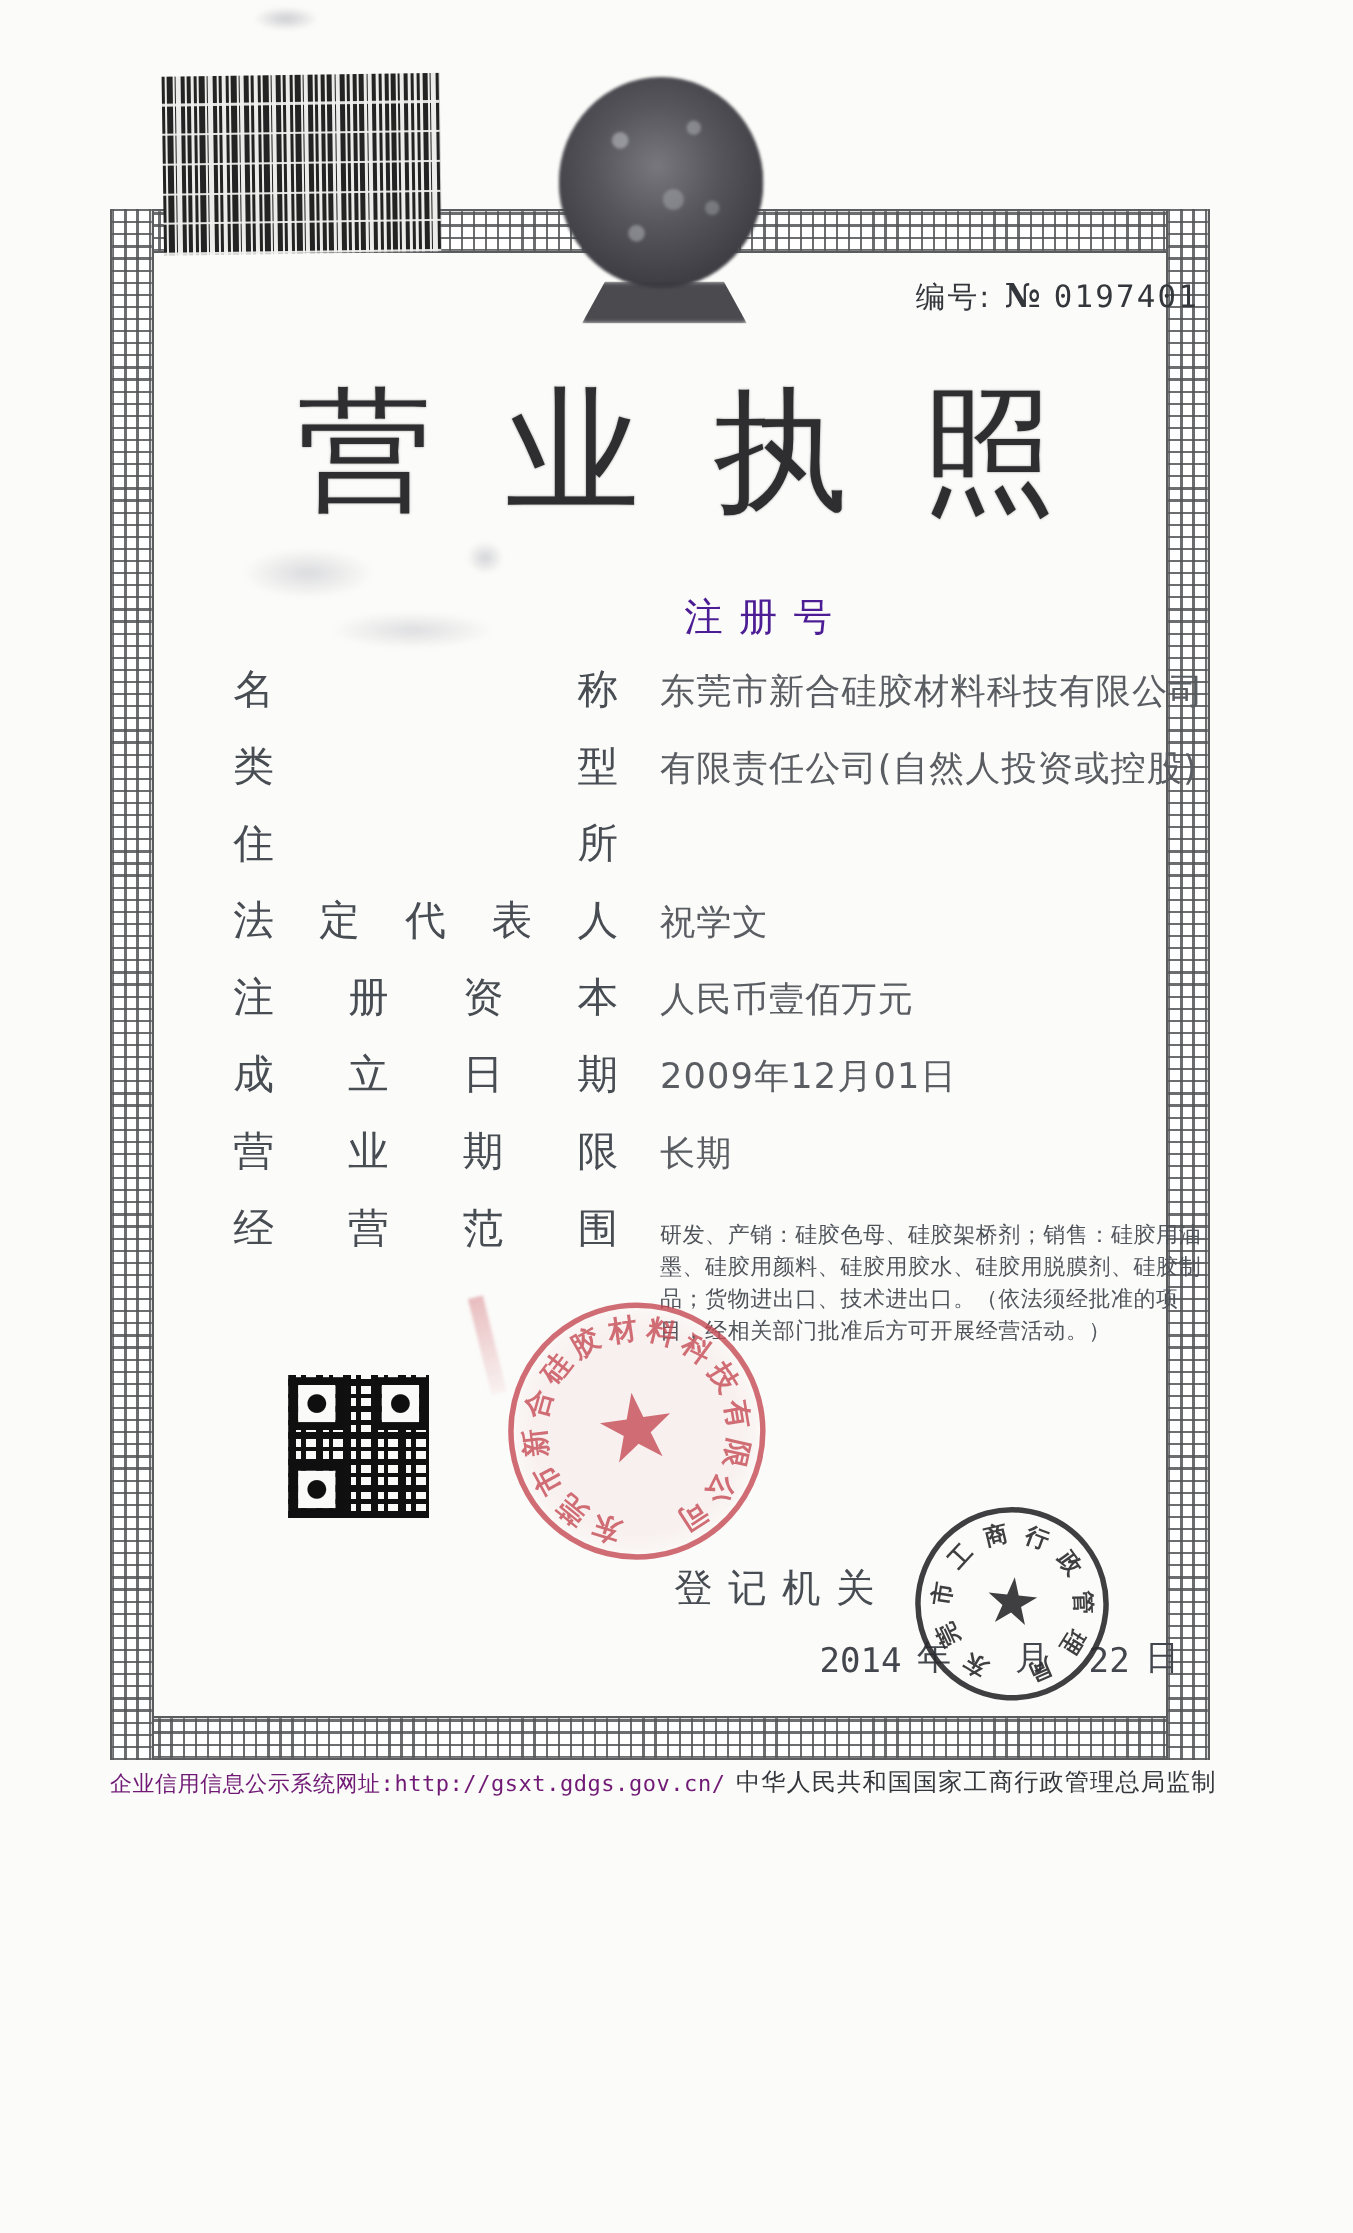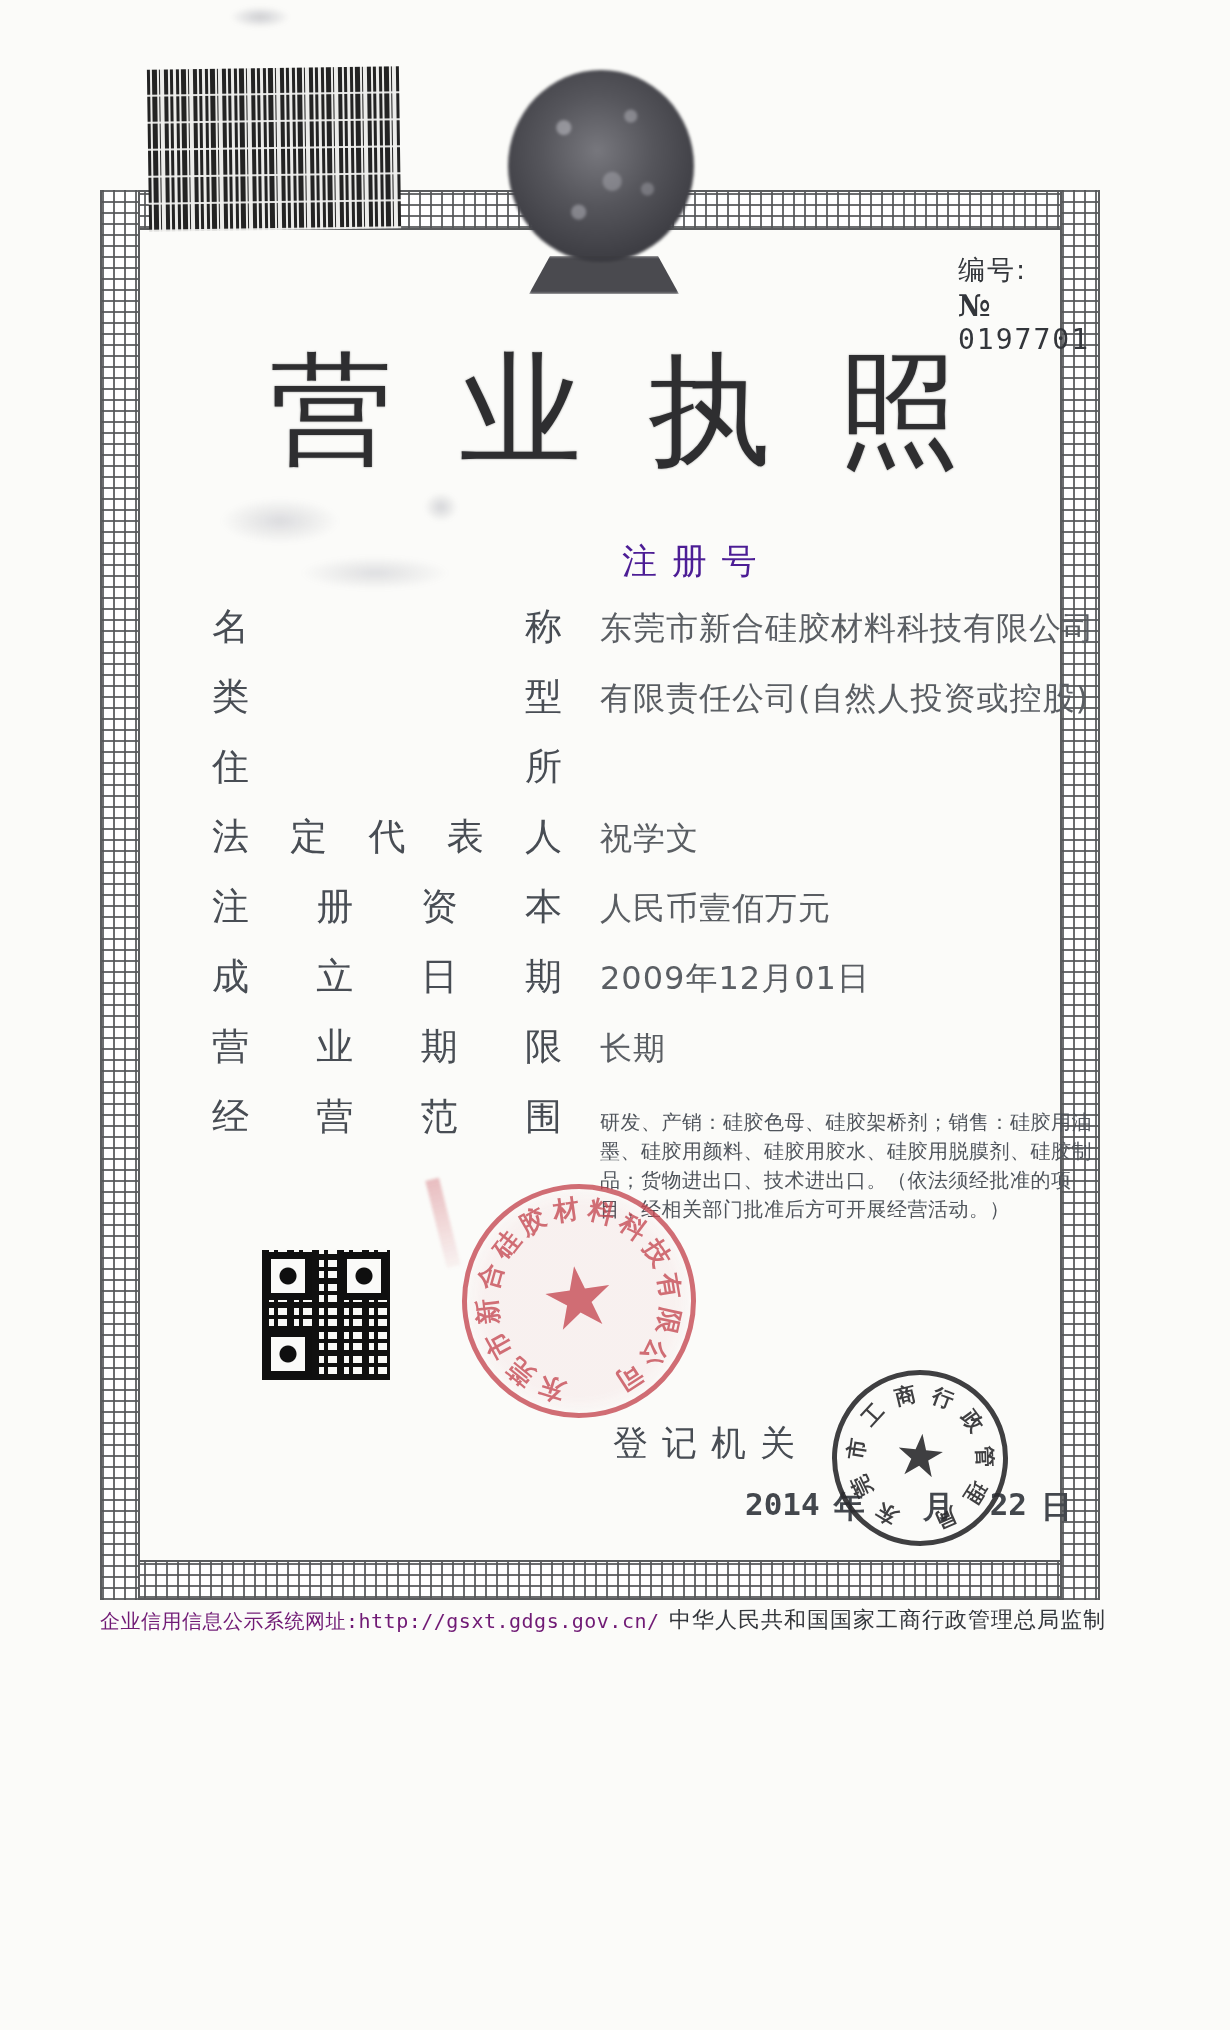--- a/index.html
+++ b/index.html
@@ -38,21 +38,21 @@
       radial-gradient(circle at 66% 24%, rgba(205,205,212,.4) 0 6px, transparent 7px),
       radial-gradient(circle at 56% 58%, rgba(198,198,206,.35) 0 9px, transparent 10px),
       radial-gradient(circle at 38% 74%, rgba(210,210,218,.4) 0 7px, transparent 8px),
       radial-gradient(circle at 75% 62%, rgba(190,190,198,.35) 0 6px, transparent 7px),
       radial-gradient(circle at 48% 42%, #77777d 0%, #55555b 38%, #3e3e44 72%, #333338 100%);
     filter:blur(1.4px);}
   .emblem-base{width:150px;height:38px;margin:-6px auto 0;background:#3b3b41;
     clip-path:polygon(14% 0,86% 0,100% 100%,0 100%);filter:blur(1.8px);opacity:.92;}
 
   
-  .serial{position:absolute;top:252px;right:140px;z-index:2;display:flex;align-items:baseline;color:#33363b;flex-direction:column;}
+  .serial{position:absolute;top:252px;right:140px;z-index:2;display:flex;align-items:baseline;gap:12px;color:#33363b;}
   .serial-label{font-size:27px;letter-spacing:2px;}
   .serial-symbol{font-family:"DejaVu Serif","Liberation Serif",serif;font-weight:bold;font-size:30px;}
   .serial-number{font-family:"DejaVu Sans Mono","Liberation Mono",monospace;font-size:28px;letter-spacing:2px;}
 
   .doc-title{position:absolute;left:0;top:330px;width:100%;text-align:center;z-index:2;
     font-size:122px;font-weight:400;color:#2e2e30;
     letter-spacing:.55em;text-indent:.55em;
     text-shadow:0 0 2px rgba(46,46,48,.55);}
 
   .regno{position:absolute;left:622px;top:538px;z-index:2;display:flex;align-items:baseline;gap:28px;}
@@ -92,22 +92,22 @@
   .ring{position:absolute;inset:0;}
   .ring-ch{position:absolute;left:50%;top:50%;width:1em;height:1em;margin:-0.5em;
     display:flex;align-items:center;justify-content:center;line-height:1;}
   .seal-smear{position:absolute;left:436px;top:1178px;width:14px;height:90px;z-index:3;
     background:linear-gradient(180deg,rgba(198,74,84,.35),rgba(198,74,84,.05));
     transform:rotate(-14deg);filter:blur(1.5px);}
 
   
   .registrar{position:absolute;left:613px;top:1420px;width:182px;z-index:2;
     font-size:35px;color:#484d54;}
-  .issue-date{position:absolute;left:745px;top:1486px;z-index:2;display:flex;align-items:flex-start;
-    font-size:31px;color:#43474d;font-weight:bold;}
+  .issue-date{position:absolute;left:745px;top:1486px;z-index:2;display:flex;align-items:flex-end;
+    font-size:31px;color:#43474d;}
   .issue-date .dp-year{font-family:"DejaVu Sans Mono","Liberation Mono",monospace;}
   .issue-date .dp{margin-left:14px;}
   .issue-date .dp-month{margin-left:58px;}
   .issue-date .dp-day{margin-left:36px;font-family:"DejaVu Sans Mono","Liberation Mono",monospace;}
 
   
   .footer-left{position:absolute;left:100px;top:1608px;z-index:2;font-size:20px;color:#701a75;
     font-family:"DejaVu Sans Mono","Liberation Mono",monospace;letter-spacing:.5px;}
   .footer-right{position:absolute;right:124px;top:1605px;z-index:2;font-size:22px;color:#33363b;letter-spacing:1px;}
 
@@ -136,21 +136,21 @@
 </div>
 
 <div class="smudge smudge-1"></div>
 <div class="smudge smudge-2"></div>
 <div class="smudge smudge-3"></div>
 <div class="smudge smudge-4"></div>
 
 <div class="serial">
   <span class="serial-label">编号:</span>
   <span class="serial-symbol">№</span>
-  <span class="serial-number">0197701</span>
+  <span class="serial-number">0197401</span>
 </div>
 
 <div class="doc-title">营业执照</div>
 
 <div class="regno">
   <span class="regno-label">注册号</span>
 </div>
 
 <div class="rows">
   <div class="row">

